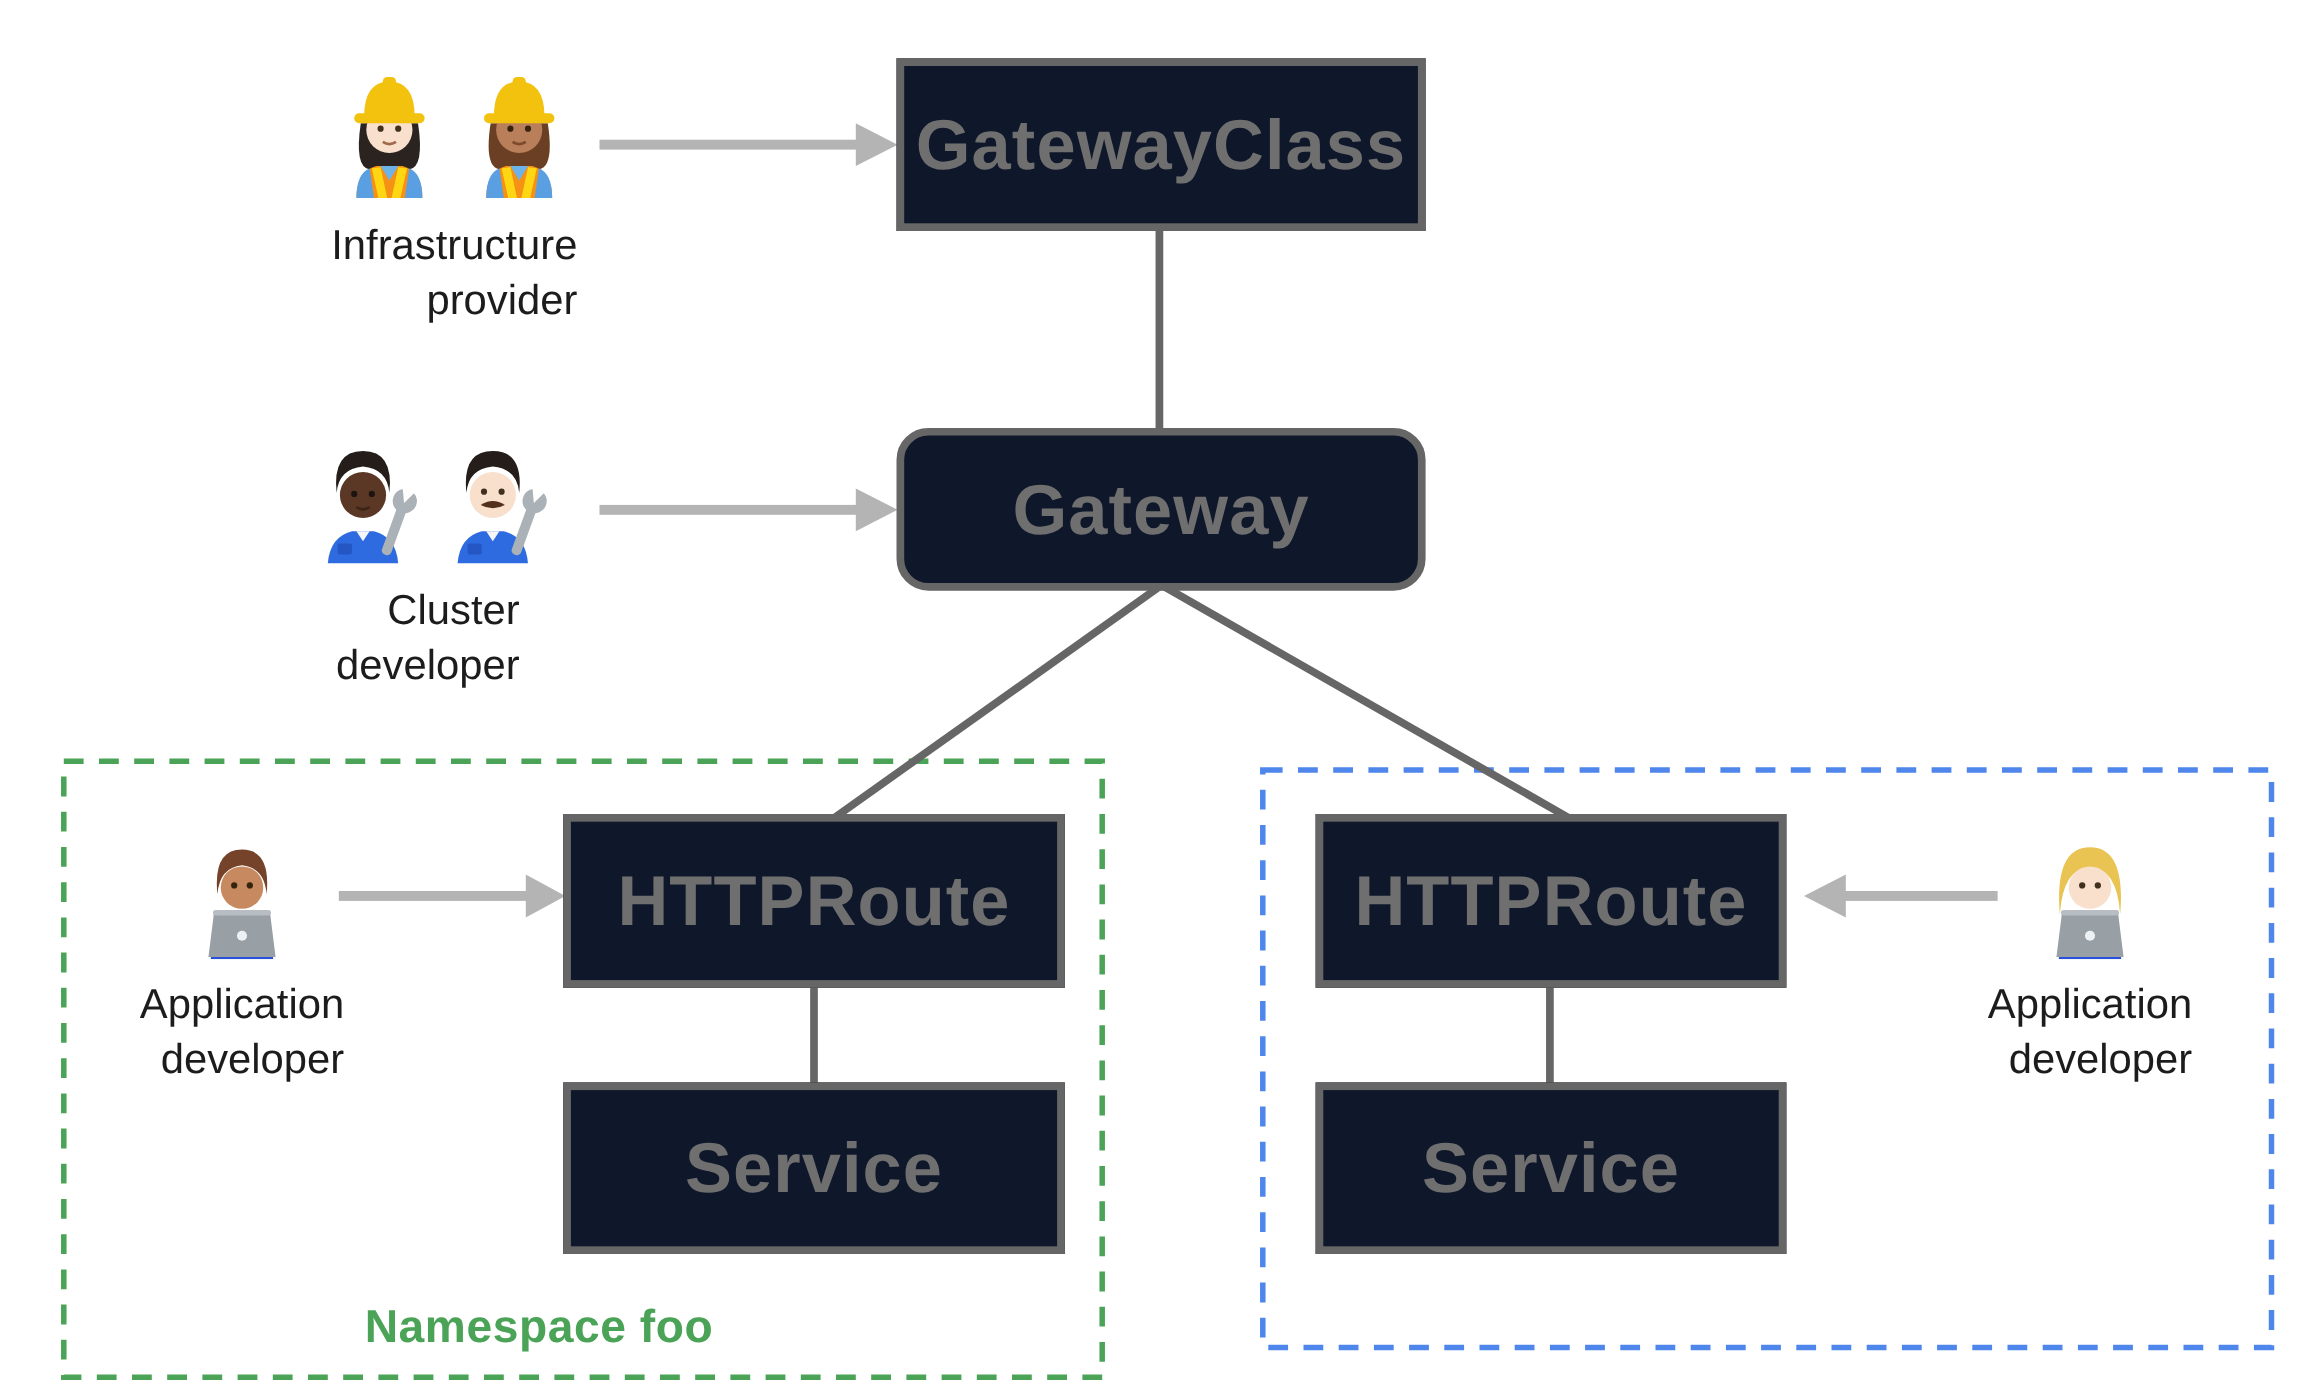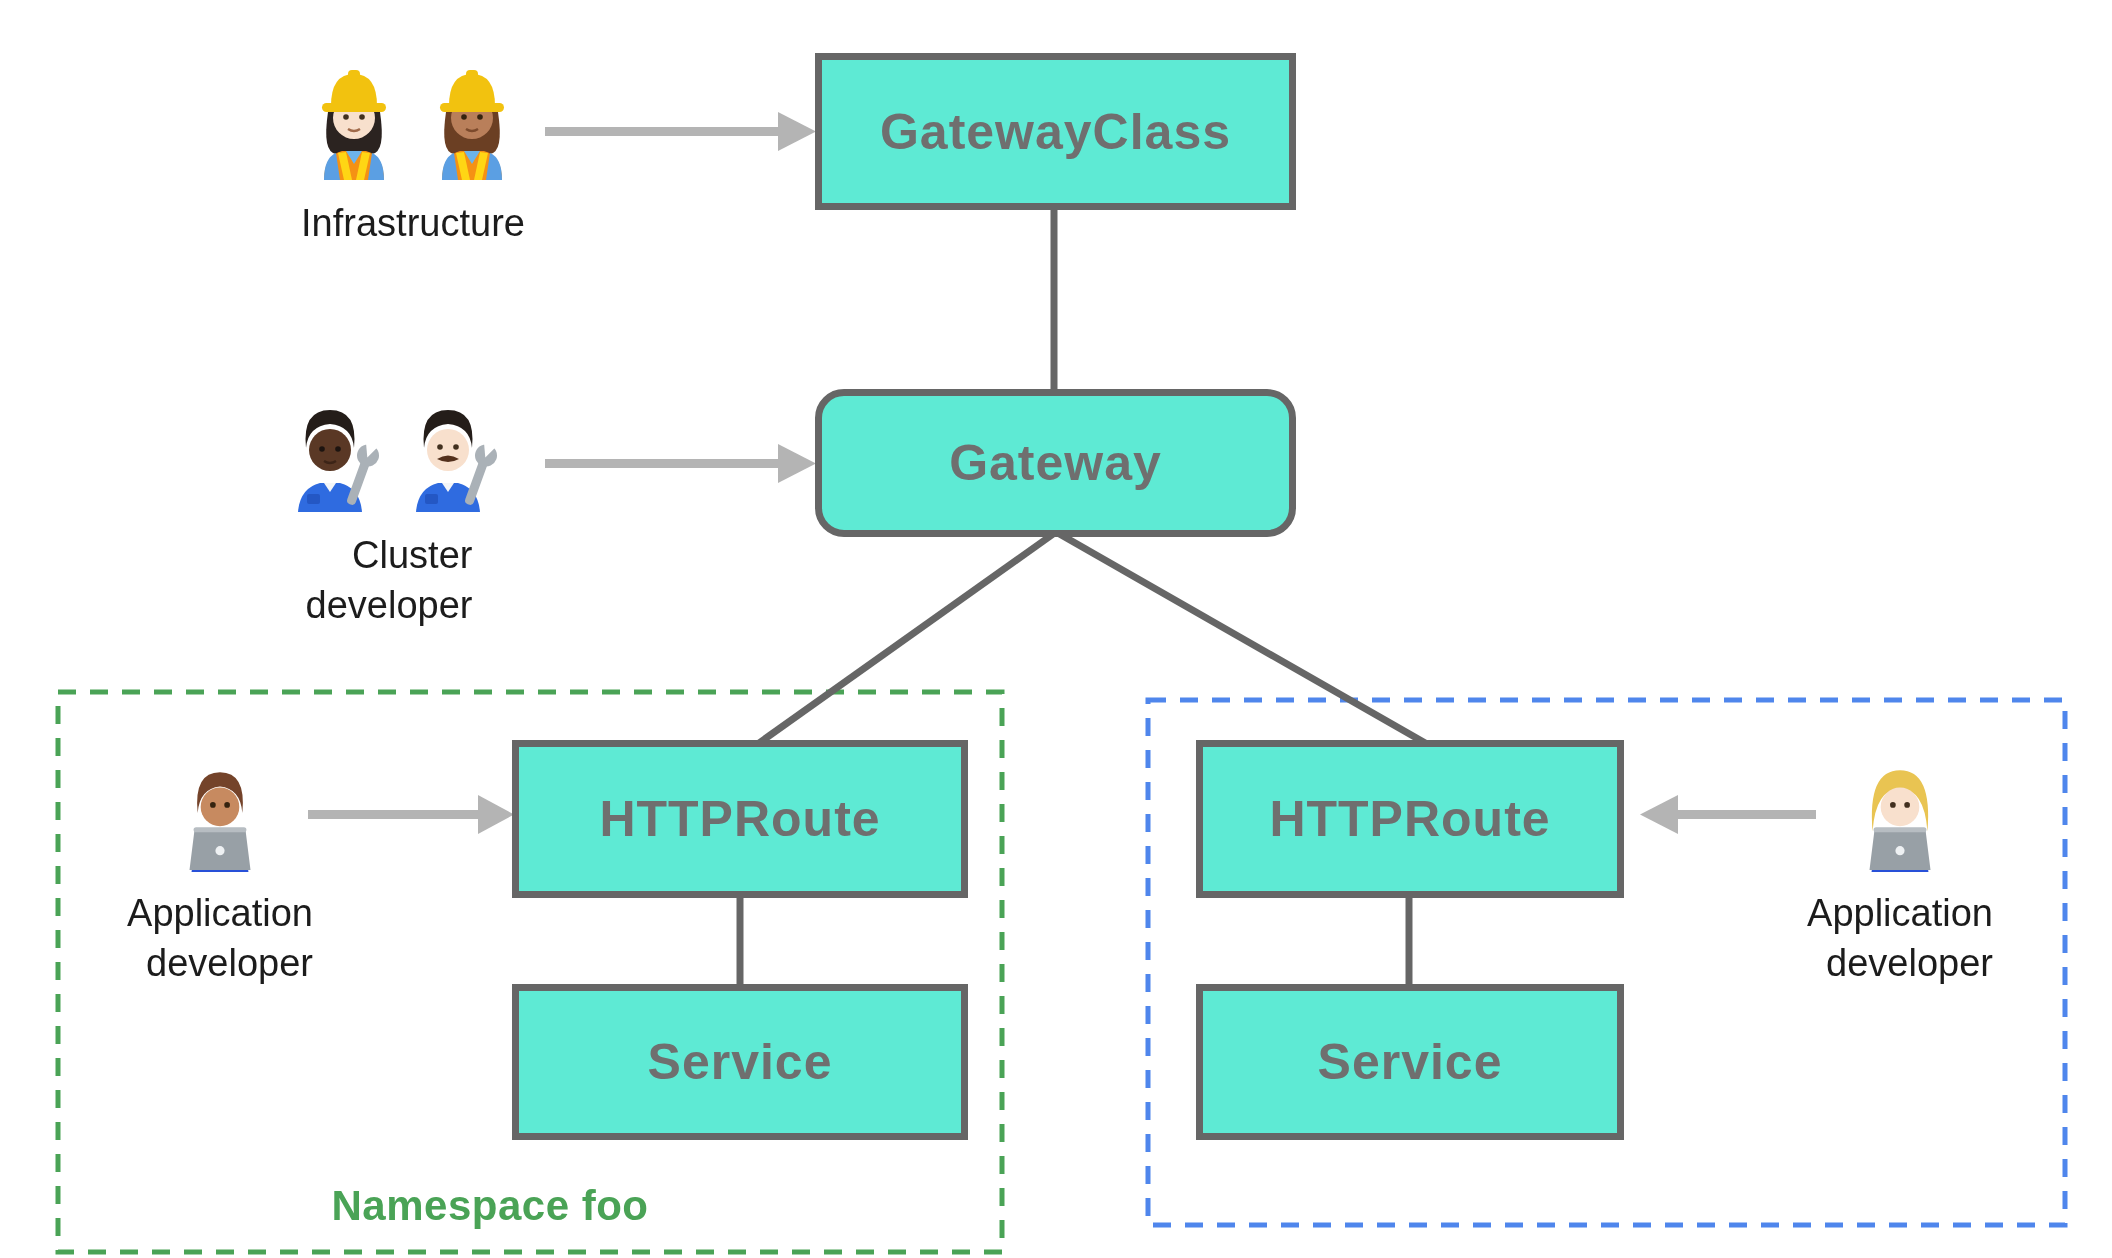--- a/index.html
+++ b/index.html
@@ -2,24 +2,24 @@
 <html style="--box-border: #666666; --box-text: #6f6f6f; --arrow: #b4b4b4; --namespace-foo: #4aa356; --namespace-bar: #4f86ec; --persona-text: #1c1c1c;"><head>
 <meta charset="utf-8">
 <style>
   html,body{margin:0;padding:0;background:#fff;}
   .canvas{
     position:relative;width:2112px;height:1258px;background:#fff;overflow:hidden;
     font-family:"Liberation Sans","DejaVu Sans",sans-serif;
   }
   svg.underlay{position:absolute;left:0;top:0;z-index:1;}
   .node{
-    position:absolute;z-index:3;background:#5eead4;
+    position:absolute;z-index:3;background:#0f172a;
     border:7px solid var(--box-border,#666);
     display:flex;align-items:center;justify-content:center;
-    font-weight:bold;font-size:50px;letter-spacing:1px;
+    font-weight:bold;font-size:64px;letter-spacing:1px;
     color:var(--box-text,#6f6f6f);box-sizing:border-box;
   }
   .node-gatewayclass{left:815px;top:53px;width:481px;height:157px;}
   .node-gateway{left:815px;top:389px;width:481px;height:148px;border-radius:29px;}
   .node-httproute-foo{left:512px;top:740px;width:456px;height:158px;}
   .node-service-foo{left:512px;top:984px;width:456px;height:156px;}
   .node-httproute-bar{left:1196px;top:740px;width:428px;height:158px;}
   .node-service-bar{left:1196px;top:984px;width:428px;height:156px;}
   .persona{
     position:absolute;z-index:4;display:flex;flex-direction:column;align-items:center;
@@ -129,20 +129,21 @@
         <path d="M22,120 Q22,96 40,91 L64,91 Q82,96 82,120 Z" fill="#f59114"></path>
         <path d="M36,93 L42,120 L50,120 L44,92 Z" fill="#ffd614"></path>
         <path d="M68,93 L62,120 L54,120 L60,92 Z" fill="#ffd614"></path>
         <path d="M44,91 L60,91 L52,104 Z" fill="#6db3ea"></path>
         <path d="M22,120 Q22,98 34,93 L38,120 Z" fill="#5b9fe3"></path>
         <path d="M82,120 Q82,98 70,93 L66,120 Z" fill="#5b9fe3"></path>
       </svg>
     </div>
     <div class="persona-label">
       <div>Infrastructure</div>
+      <div>provider</div>
     </div>
   </div>
 
   <div class="persona persona-cluster">
     <div class="emoji-row">
       <svg width="104" height="124" viewBox="0 0 104 120">
         <path d="M28,56 Q24,18 52,18 Q80,18 76,56 Q74,34 52,32 Q30,34 28,56 Z" fill="#241d19"></path>
         <circle cx="52" cy="58" r="21" fill="#5a3825"></circle>
         <circle cx="44" cy="57" r="2.8" fill="#1d1410"></circle>
           <circle cx="60" cy="57" r="2.8" fill="#1d1410"></circle>

